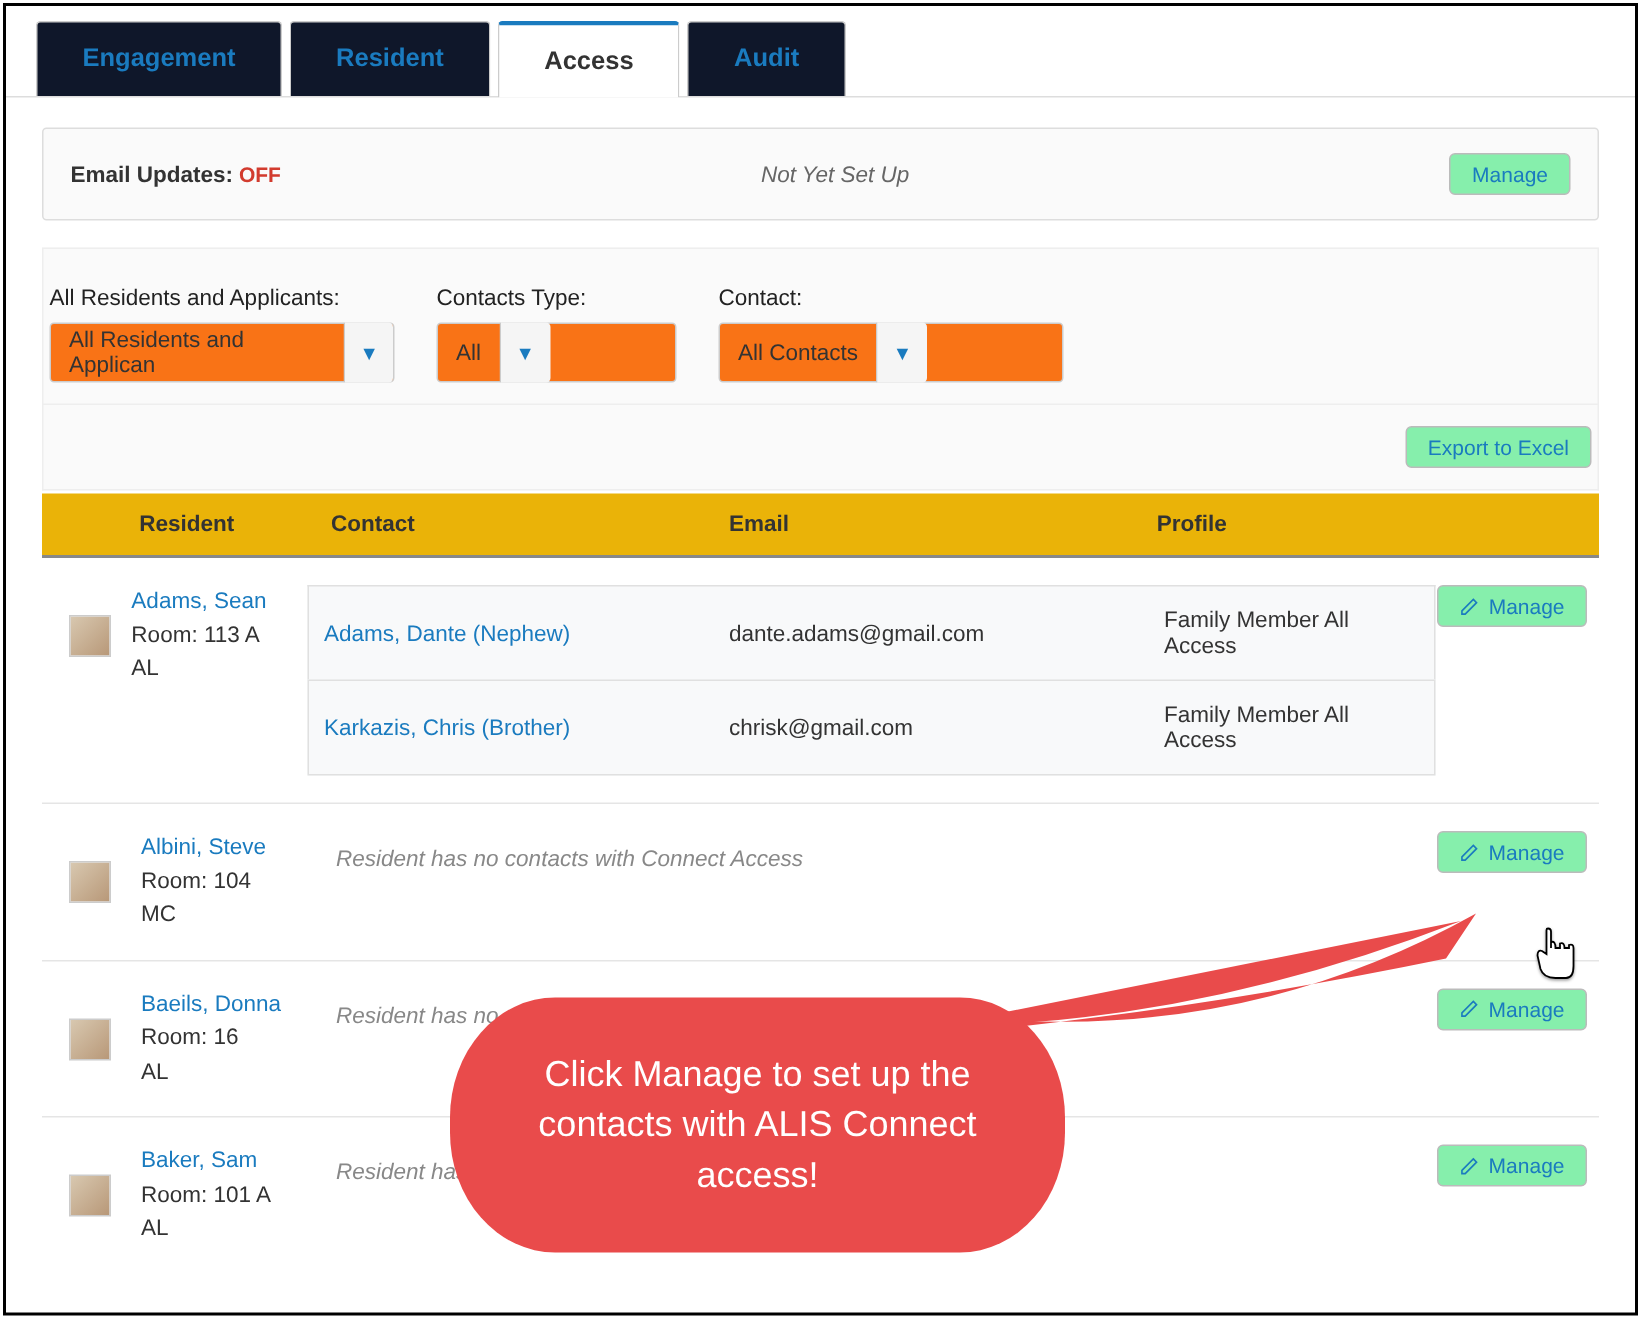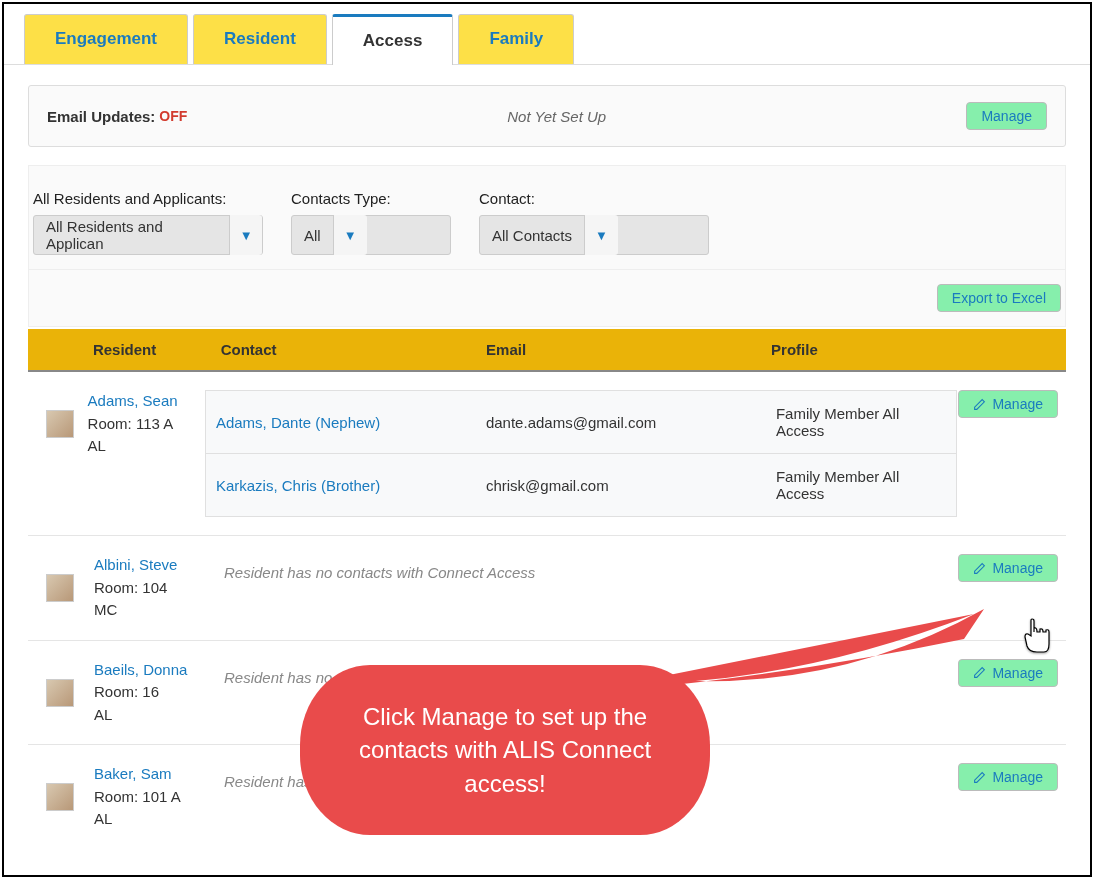--- a/index.html
+++ b/index.html
@@ -1,30 +1,30 @@
 <!DOCTYPE html>
 <html><head>
 <meta charset="utf-8">
 <style>
 * { box-sizing: border-box; margin: 0; padding: 0; }
 body { font-family: Arial, Helvetica, sans-serif; font-size: 14px; color: #333; background: #fff; padding: 2px; }
 .frame { border: 2px solid #000; width: 1090px; height: 875px; overflow: hidden; position: relative; }
 .tabs { display: flex; padding: 10px 20px 0 20px; border-bottom: 1px solid #ddd; gap: 5px; }
-.tab { padding: 14px 30px; border: 1px solid #ccc; border-bottom: none; background: #fde047; color: #1a7bbf; font-weight: bold; font-size: 17px; cursor: pointer; border-top-left-radius: 3px; border-top-right-radius: 3px; }
+.tab { padding: 14px 30px; border: 1px solid #ccc; border-bottom: none; background: #0f172a; color: #1a7bbf; font-weight: bold; font-size: 17px; cursor: pointer; border-top-left-radius: 3px; border-top-right-radius: 3px; }
 .tab.active { color: #333; border-top: 3px solid #1a7bbf; margin-bottom: -1px; background: #fff; }
 .content { padding: 20px 24px; }
 .email-bar { border: 1px solid #ddd; padding: 16px 18px; display: flex; align-items: center; background: #fafafa; border-radius: 3px; }
 .email-bar .lbl { font-weight: bold; font-size: 15px; }
 .email-bar .off { color: #d23b2e; font-weight: bold; }
 .email-bar .notyet { font-style: italic; color: #666; margin-left: 320px; font-size: 15px; }
 .email-bar .mng { margin-left: auto; }
 .filters { display: flex; gap: 28px; padding: 24px 4px 14px 4px; background: #fafafa; border: 1px solid #eee; margin-top: 18px; }
 .filter { display: flex; flex-direction: column; gap: 8px; }
 .filter-lbl { font-size: 15px; color: #222; }
-.sel { display: flex; border: 1px solid #ccc; border-radius: 3px; background: #e5e5e5; height: 40px; align-items: center; }
+.sel { display: flex; border: 1px solid #ccc; border-radius: 3px; background: #f97316; height: 40px; align-items: center; }
 .sel-txt { padding: 0 12px; font-size: 15px; color: #333; }
 .sel-btn { width: 34px; height: 40px; background: #f5f5f5; border-left: 1px solid #ccc; display: flex; align-items: center; justify-content: center; color: #1a7bbf; font-size: 13px; border-top-right-radius: 3px; border-bottom-right-radius: 3px; }
 .export-row { display: flex; justify-content: flex-end; padding: 14px 4px; background: #fafafa; border: 1px solid #eee; border-top: none; }
 .btn { border: 1px solid #bbb; background: #86efac; color: #1a7bbf; padding: 5px 14px; border-radius: 4px; font-size: 14px; cursor: pointer; display: inline-flex; align-items: center; gap: 6px; }
 .thead { display: flex; background: #eab308; border-bottom: 2px solid #888; padding: 12px 0; font-weight: bold; font-size: 15px; margin-top: 2px; }
 .col-avatar { width: 66px; }
 .col-res { width: 130px; }
 .col-contact { width: 270px; }
 .col-email { width: 290px; }
 .col-profile { width: 180px; }
@@ -49,21 +49,21 @@
 .cursor svg { filter: drop-shadow(0 1px 1px rgba(0,0,0,0.4)); }
 </style>
 </head>
 <body>
 
 <div class="frame">
   <div class="tabs">
     <div class="tab">Engagement</div>
     <div class="tab">Resident</div>
     <div class="tab active">Access</div>
-    <div class="tab">Family</div>
+    <div class="tab">Audit</div>
   </div>
 
   <div class="content">
     <div class="email-bar">
       <span class="lbl">Email Updates:</span>&nbsp;
       <span class="off">OFF</span>
       <span class="notyet">Not Yet Set Up</span>
       <span class="mng"><button class="btn">Manage</button></span>
     </div>
 

